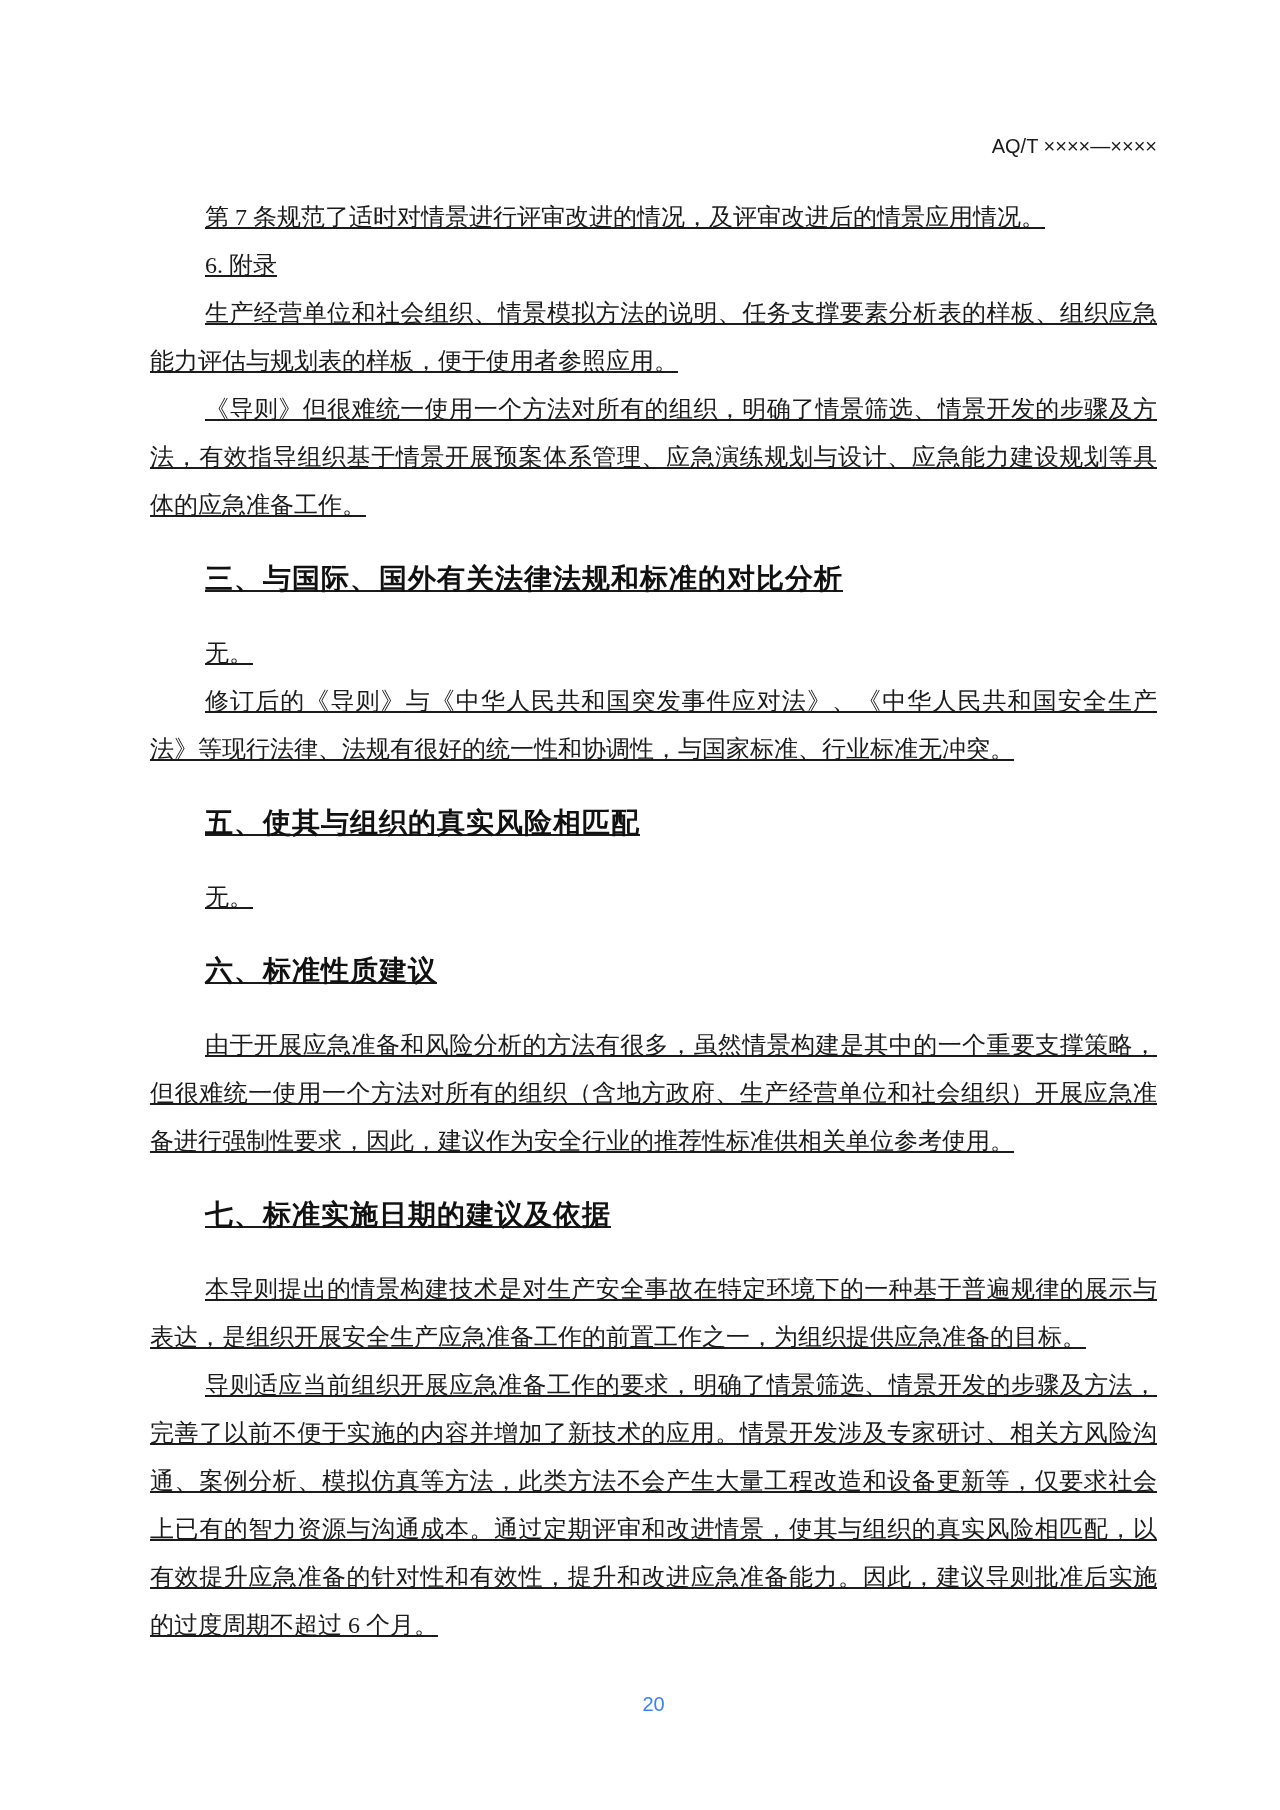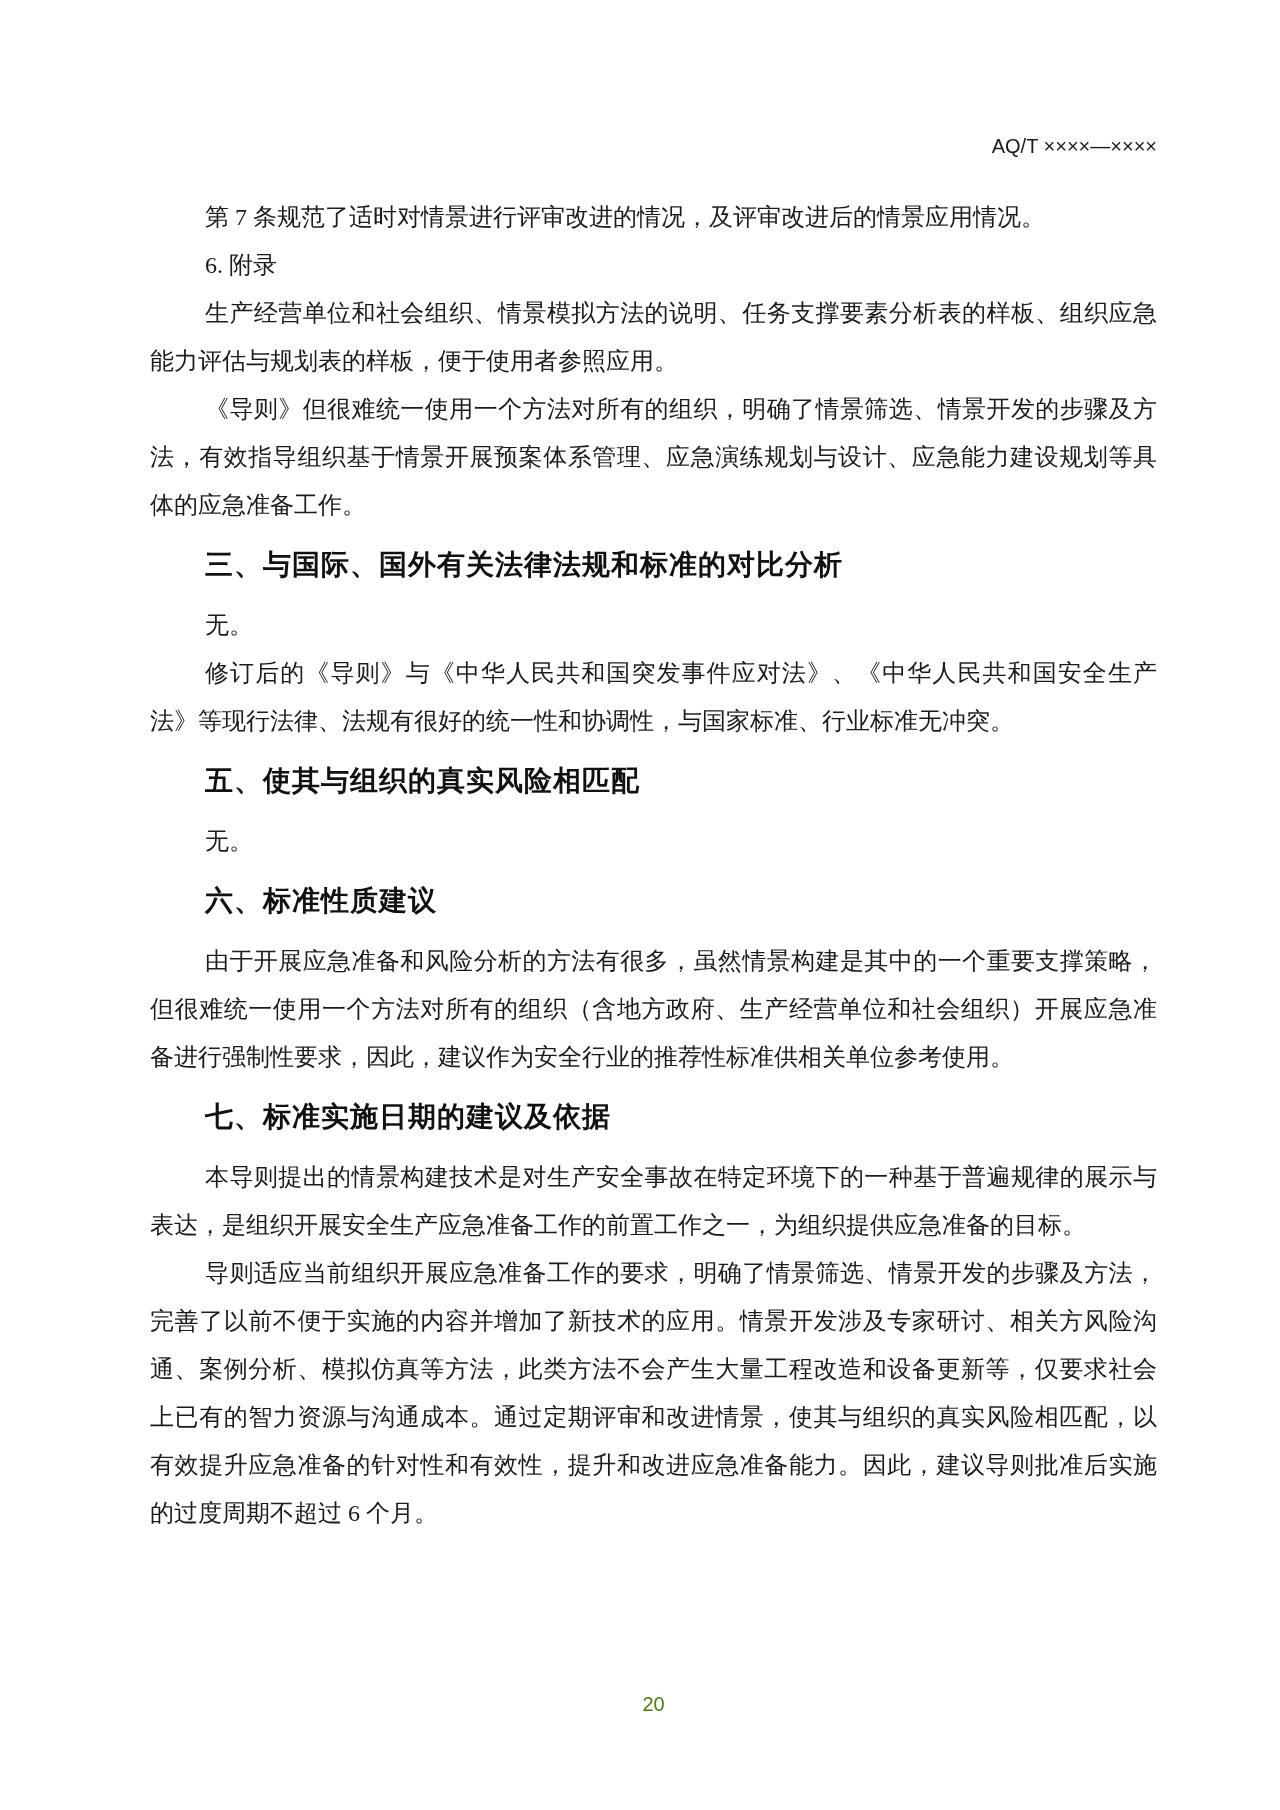--- a/index.html
+++ b/index.html
@@ -25,51 +25,52 @@
     font-family: "Liberation Sans", "DejaVu Sans", sans-serif;
     font-size: 20px;
     line-height: 24px;
     color: #1b1b1b;
   }
   .content {
     position: absolute;
     top: 193px;
     left: 150px;
     width: 1007px;
+    text-decoration: underline;
   }
   .body-p {
     margin: 0;
     font-family: "Liberation Serif", "DejaVu Serif", serif;
     font-size: 24px;
     line-height: 48px;
     text-align: justify;
     text-justify: inter-ideograph;
     text-indent: 55px;
     color: #1b1b1b;
   }
   .section-h {
-    margin: 12px 0;
+    margin: 26px 0;
     font-family: "Liberation Sans", "DejaVu Sans", sans-serif;
     font-weight: bold;
     font-size: 28px;
     line-height: 48px;
     letter-spacing: 1px;
     text-indent: 55px;
     color: #111111;
   }
   .doc-footer {
     position: absolute;
     top: 1692px;
     left: 150px;
     width: 1007px;
     text-align: center;
     font-family: "Liberation Sans", "DejaVu Sans", sans-serif;
     font-size: 20px;
     line-height: 24px;
-    color: #4d7c0f;
+    color: #3b82f6;
   }
 </style>
 </head>
 <body>
 
 <div class="page">
 
   <div class="doc-header">AQ/T ××××—××××</div>
 
   <div class="content">

